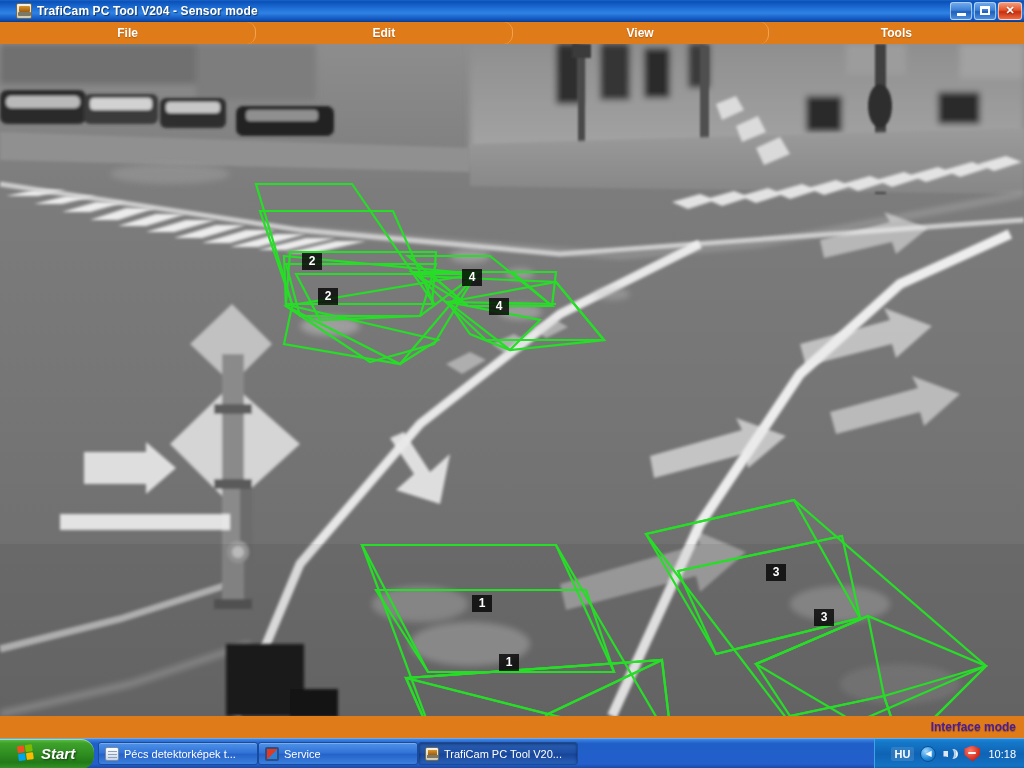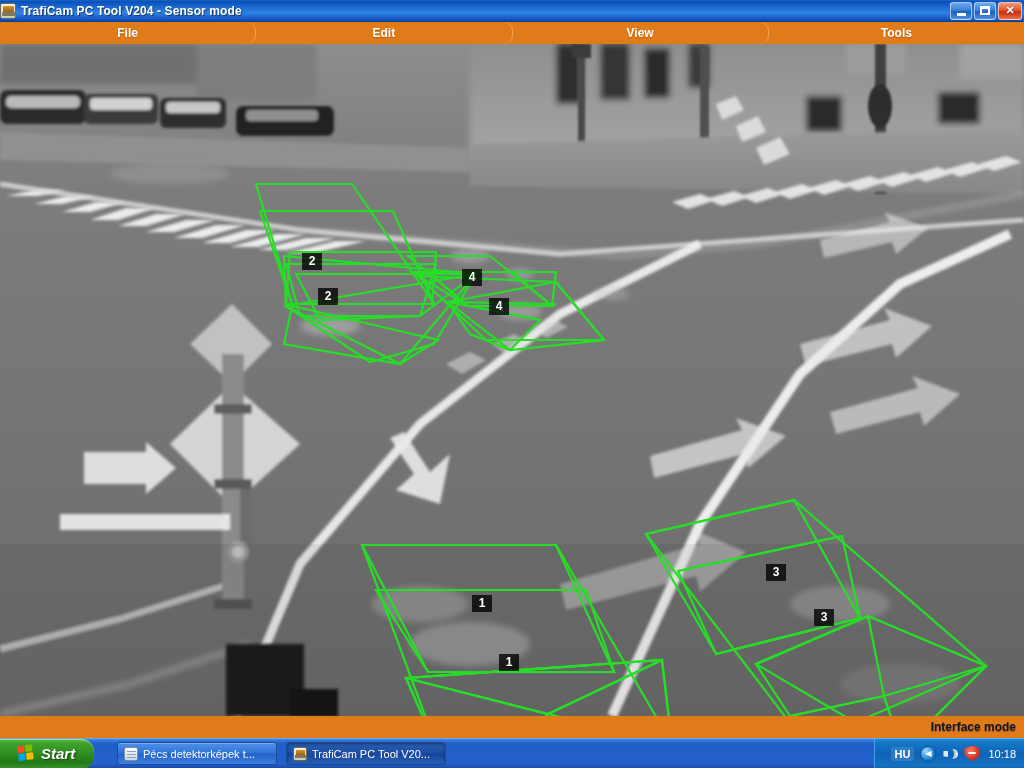--- a/index.html
+++ b/index.html
@@ -5,21 +5,21 @@
   * { margin:0; padding:0; box-sizing:border-box; }
   html,body { width:1024px; height:768px; overflow:hidden; background:#000; }
   body { font-family:"Liberation Sans", sans-serif; }
 
   #app { position:relative; width:1024px; height:768px; }
 
   
   .titlebar{
     position:absolute; left:0; top:0; width:1024px; height:22px;
     background:linear-gradient(180deg,#1a64c8 0%,#0a51b8 8%,#1f6fd6 40%,#2f82e4 62%,#1255bd 92%,#0b47a3 100%);
-    display:flex; align-items:center; padding:0 2px 0 0;
+    display:flex; align-items:center; padding:0 2px 0 16px;
     border-bottom:1px solid #0a3f93;
   }
   .titlebar .tb-icon{
     width:16px; height:16px; margin-right:5px; flex:0 0 auto;
     background:linear-gradient(180deg,#f6f4ea,#cfc9ae);
     border:1px solid #6e6a55; border-radius:2px; position:relative;
   }
   .titlebar .tb-icon::before{
     content:""; position:absolute; left:2px; top:2px; width:11px; height:6px;
     background:linear-gradient(180deg,#d8952a,#9d5c10); border-radius:1px;
@@ -84,21 +84,21 @@
     font-family:"Liberation Sans", sans-serif;
   }
 
   
   .statusbar{
     position:absolute; left:0; top:716px; width:1024px; height:22px;
     background:#e07b1a; display:flex; align-items:center; justify-content:flex-end;
     padding-right:8px;
   }
   .statusbar .mode{
-    color:#0f172a; font-size:12px; font-weight:bold; text-shadow:0 1px 1px rgba(0,0,0,.3);
+    color:#4c1d95; font-size:12px; font-weight:bold; text-shadow:0 1px 1px rgba(0,0,0,.3);
   }
 
   
   .taskbar{
     position:absolute; left:0; top:738px; width:1024px; height:30px;
     background:linear-gradient(180deg,#3f8ae8 0%,#2f71d4 8%,#1f5fc8 16%,#245fcb 86%,#1a4ba8 100%);
     border-top:1px solid #6ba7f0; display:flex; align-items:center;
   }
   .start-btn{
     width:94px; height:30px; position:relative; cursor:pointer;
@@ -110,21 +110,21 @@
   .flag{ width:17px; height:17px; flex:0 0 auto; margin-right:6px; position:relative; transform:rotate(-8deg);}
   .flag i{ position:absolute; width:7px; height:7px; border-radius:1px; display:block; }
   .flag .q1{ left:0; top:0; background:#f25022; }
   .flag .q2{ left:8px; top:0; background:#7fba00; }
   .flag .q3{ left:0; top:8px; background:#00a4ef; }
   .flag .q4{ left:8px; top:8px; background:#ffb900; }
   .start-label{
     color:#fff; font-size:15px; font-weight:bold; font-style:italic;
     text-shadow:1px 1px 2px rgba(0,0,0,.55); font-family:"Liberation Sans", sans-serif;
   }
-  .tasks{ display:flex; align-items:flex-end; gap:9px; margin-left:23px; flex:1 1 auto; min-width:0; }
+  .tasks{ display:flex; align-items:flex-end; gap:0; margin-left:4px; flex:1 1 auto; min-width:0; }
   .task-btn{
     height:23px; width:160px; display:flex; align-items:center; gap:5px; padding:0 6px;
     background:linear-gradient(180deg,#4f92e8 0%,#3274d8 45%,#2663c9 55%,#3c80dd 100%);
     border:1px solid #1a4a9c; border-radius:3px; color:#fff; font-size:11px;
     white-space:nowrap; overflow:hidden; cursor:pointer; flex:0 0 auto;
     box-shadow:inset 0 1px 0 rgba(255,255,255,.25);
   }
   .task-btn.active{
     background:linear-gradient(180deg,#2a5fb5 0%,#1d4fa3 45%,#17459a 55%,#2a61b8 100%);
     box-shadow:inset 0 1px 3px rgba(0,0,0,.45);
@@ -447,20 +447,24 @@
           <i class="q4"></i>
       </span>
       <span class="start-label">Start</span>
     </div>
 
     <div class="tasks">
       <div class="task-btn">
         <span class="ti doc"></span>
         <span>Pécs detektorképek t...</span>
       </div>
+      <div class="task-btn">
+        <span class="ti svc"></span>
+        <span>Service</span>
+      </div>
       <div class="task-btn active">
         <span class="ti app"></span>
         <span>TrafiCam PC Tool V20...</span>
       </div>
     </div>
 
     <div class="tray">
       <span class="lang">HU</span>
       <span class="tray-chev"></span>
       <span class="tray-ico ico-volume"></span>

